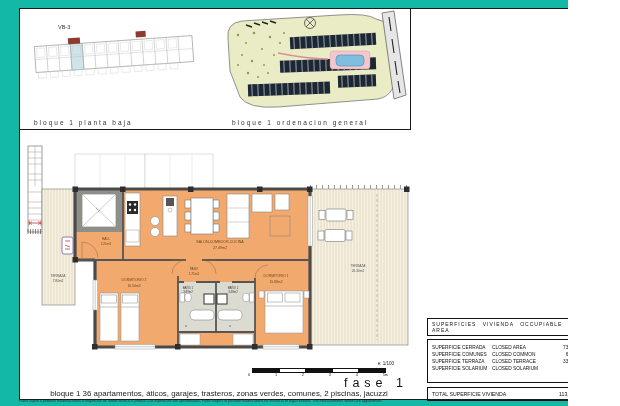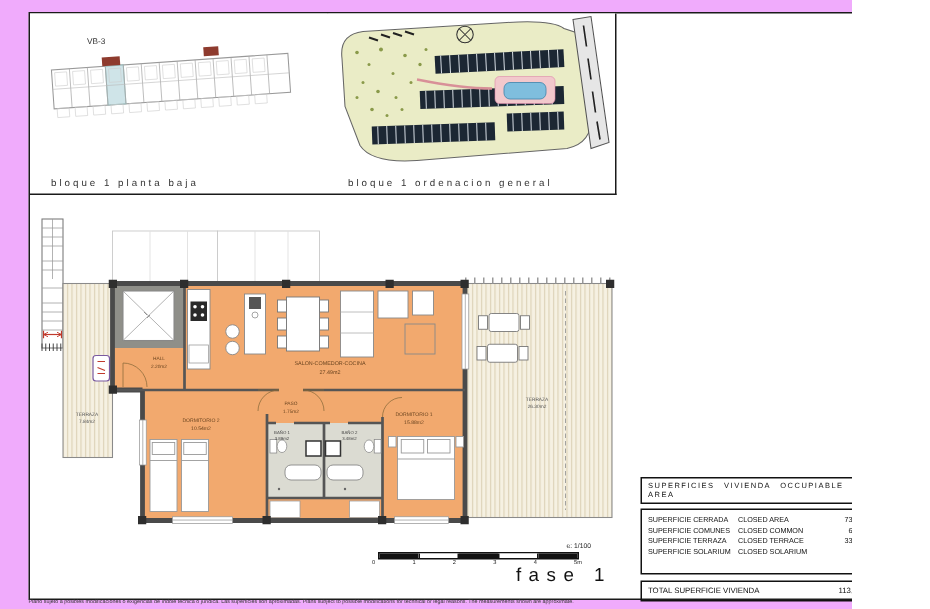--- a/index.html
+++ b/index.html
@@ -1,16 +1,16 @@
 <!DOCTYPE html>
 <html><head>
 <meta charset="utf-8">
 <style>
   html,body{margin:0;padding:0;background:#fff;}
-  #stage{position:relative;width:568px;height:406px;background:#f0abfc;overflow:hidden;
+  #stage{position:relative;width:568px;height:406px;background:#14b8a6;overflow:hidden;
          font-family:"Liberation Sans", sans-serif;color:#222;}
   .abs{position:absolute;}
   #sheet{left:19px;top:8px;width:591px;height:390px;border:1px solid #1a1a1a;background:#fff;}
   .panel{top:0;border-right:1px solid #1a1a1a;border-bottom:1px solid #1a1a1a;background:#fff;}
   #panel-planta{left:0;width:198px;height:120px;}
   #panel-ordenacion{left:198px;width:192px;height:120px;}
   .panel-label{position:absolute;left:14px;bottom:3px;font-size:6.5px;letter-spacing:2px;color:#333;}
   #plan-svg{left:0;top:121px;}
   
   #areas-table{left:407px;top:309px;width:160px;font-size:4.8px;color:#111;}
@@ -369,16 +369,17 @@
       <div id="scale-ticks">
         <span>0</span>
         <span>1</span>
         <span>2</span>
         <span>3</span>
         <span>4</span>
         <span>5m</span>
       </div>
     </div>
     <div id="fase-line" class="abs">fase 1</div>
+    <div id="bloque-line" class="abs">bloque 1   36 apartamentos, áticos, garajes, trasteros, zonas verdes, comunes, 2 piscinas, jacuzzi</div>
   </div>
 
   <div id="disclaimer" class="abs">Plano sujeto a posibles modificaciones o exigencias de índole técnica o jurídica. Las superficies son aproximadas. Plans subject to possible modifications for technical or legal reasons. The measurements shown are approximate.</div>
 </div>
 
 </body></html>

